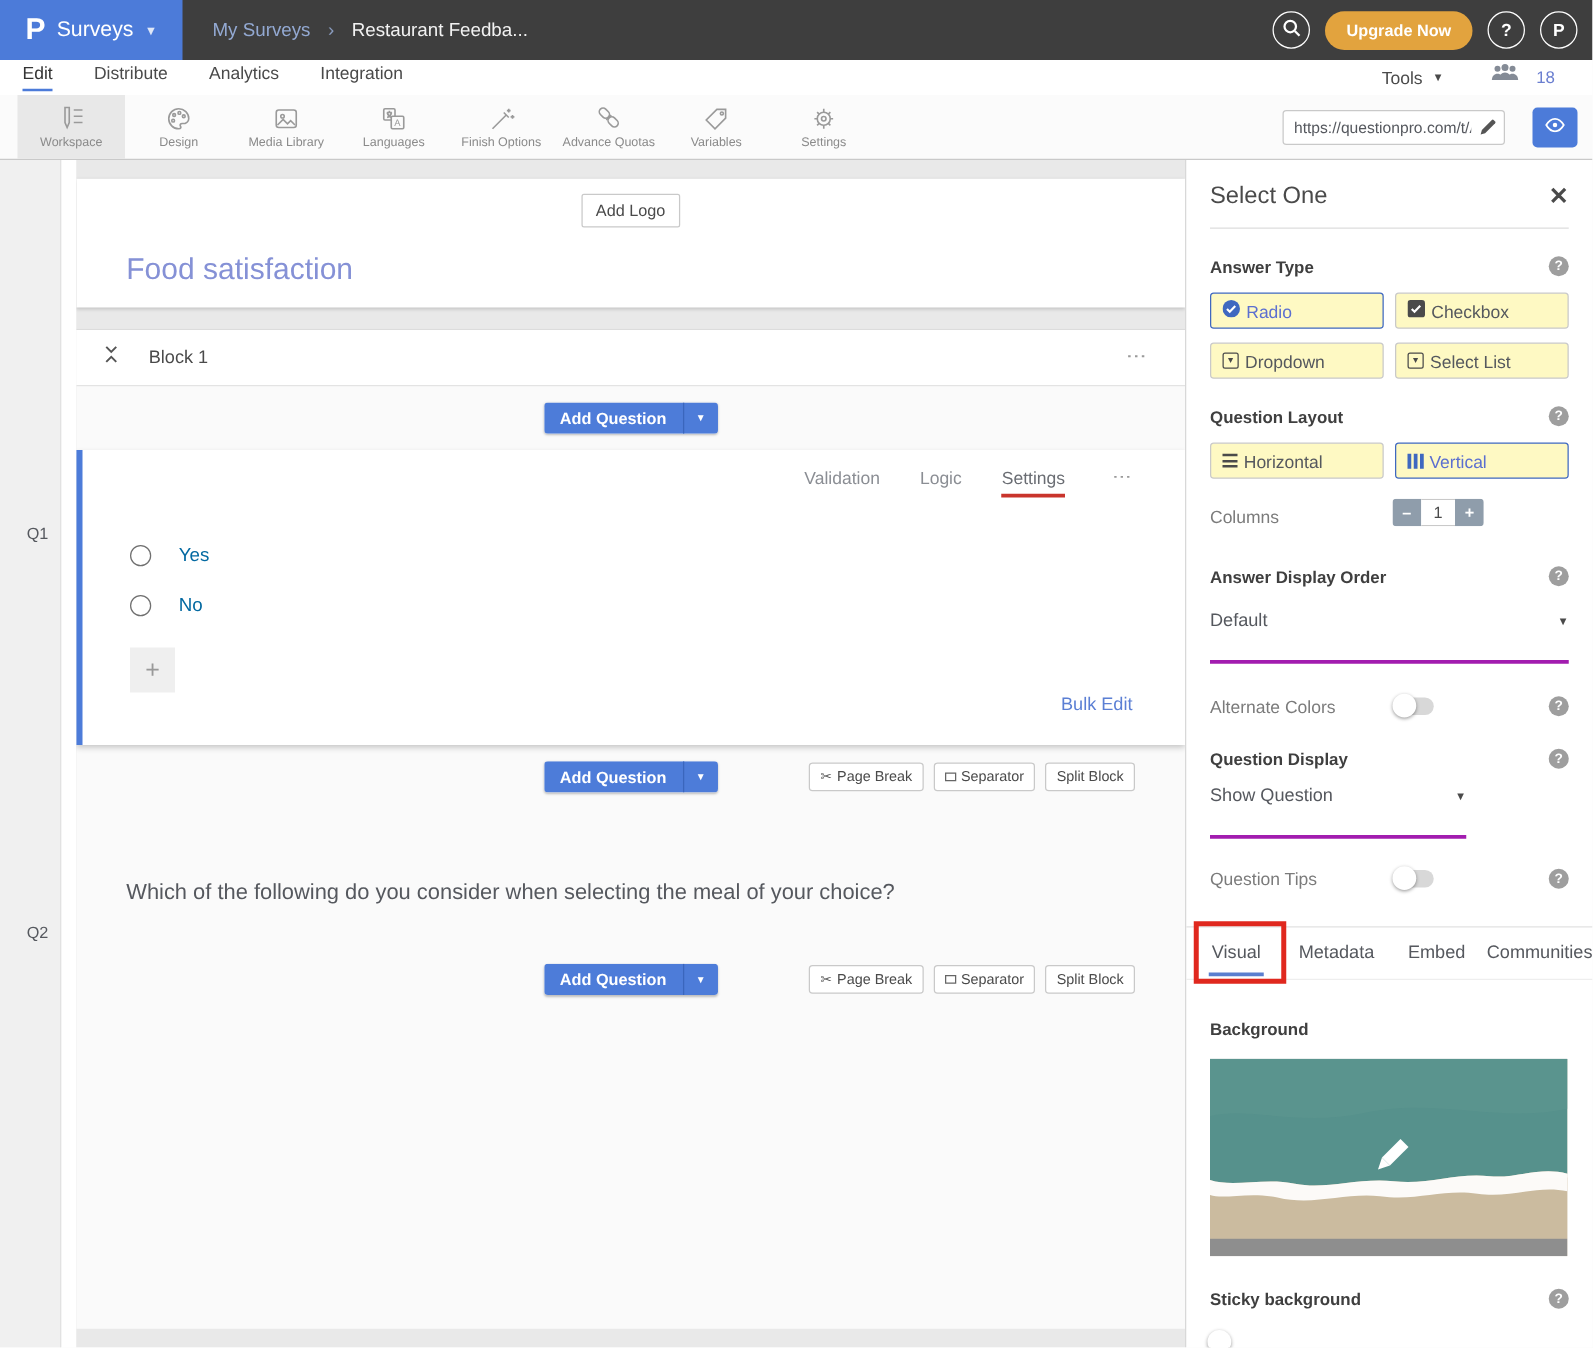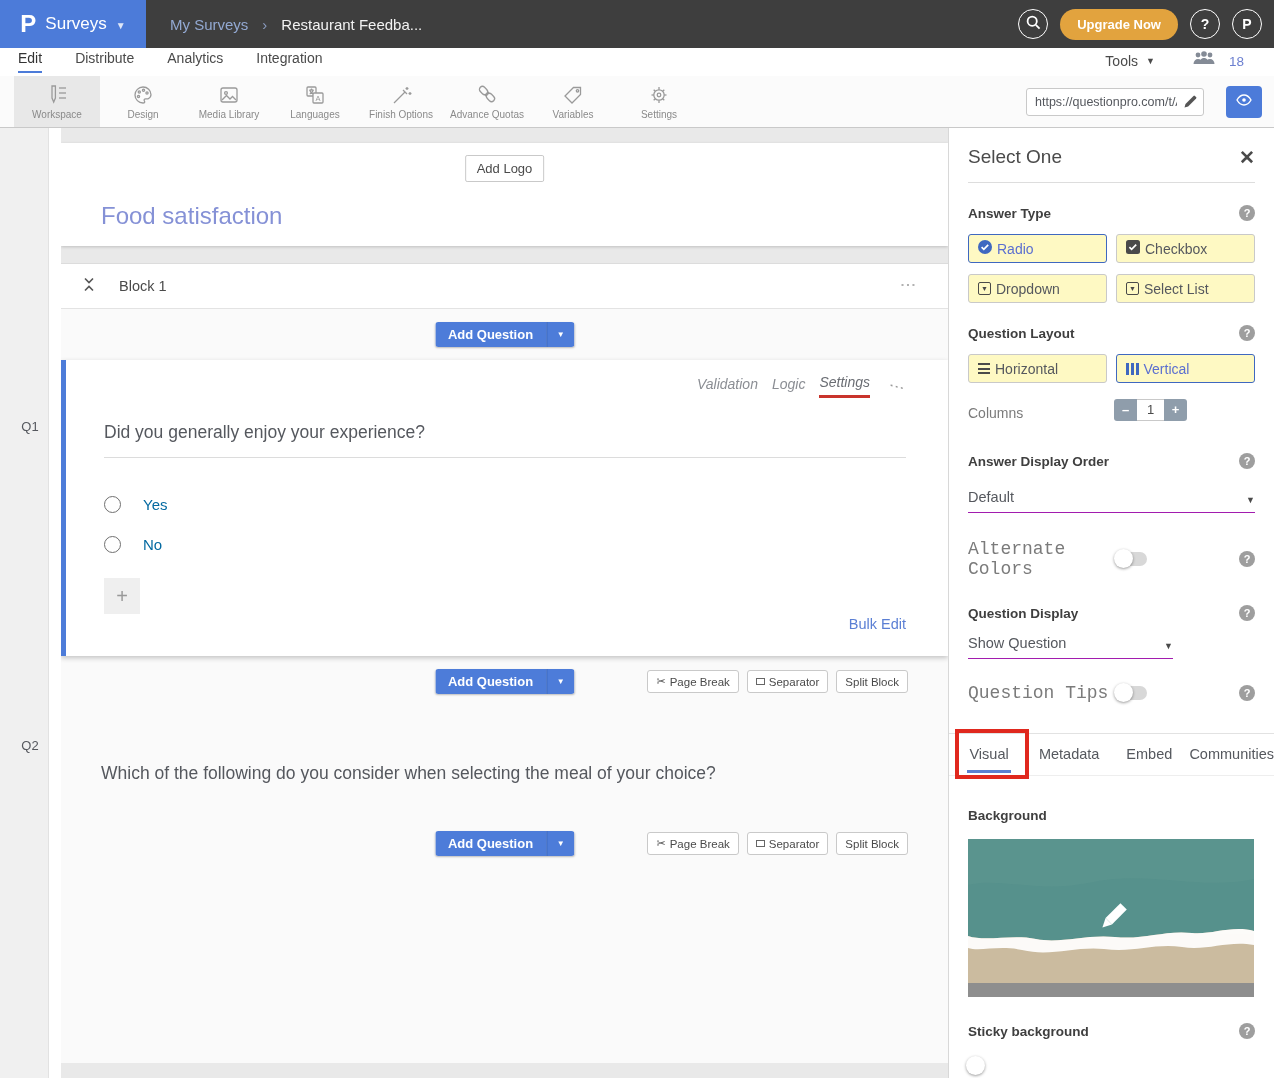--- a/index.html
+++ b/index.html
@@ -60,21 +60,21 @@
   .aq-row { position:relative; height:51px; }
   .aqbtn { position:absolute; left:50%; transform:translateX(-50%); top:13px; display:inline-flex; height:25px; border-radius:3px; overflow:hidden; box-shadow:0 1px 2px rgba(0,0,0,.25); cursor:pointer; }
   .aq-main { background:#4d7cd9; color:#fff; font-size:13px; font-weight:bold; padding:0 13px; line-height:25px; }
   .aq-caret { background:#4d7cd9; border-left:1px solid #3a66bd; width:28px; display:flex; align-items:center; justify-content:center; color:#fff; font-size:8px; }
   .side-btns { position:absolute; right:40px; top:14px; display:flex; gap:8px; }
   .side-btn { border:1px solid #c9c9c9; background:#fff; border-radius:3px; font-size:11.5px; color:#4a4a4a; padding:3px 8px; display:inline-flex; align-items:center; gap:4px; cursor:pointer; height:23px; }
   .scissors { font-size:11px; color:#555; }
   .sep-glyph { width:9px; height:7px; border:1px solid #666; display:inline-block; }
 
   .q1-card { background:#fff; border-left:5px solid #4d7cd9; box-shadow:0 2px 5px rgba(0,0,0,.22); padding:14px 42px 24px 38px; }
-  .q-tabs { display:flex; justify-content:flex-end; align-items:center; gap:14px;font-style:italic; }
+  .q-tabs { display:flex; justify-content:flex-end; gap:32px; }
   .q-tab { font-size:14px; color:#8b8e94; cursor:pointer; padding-bottom:5px; }
   .q-tab.active { color:#6a6d73; border-bottom:3px solid #c9342c; }
   .q-tab-dots { color:#9a9a9a; font-size:15px; margin-left:4px; cursor:pointer; }
   .q-text { margin-top:24px; font-size:17.5px; color:#55585e; padding-bottom:14px; border-bottom:1px solid #dcdcdc; cursor:text; }
   .opt-list { margin-top:26px; }
   .opt-row { display:flex; align-items:center; gap:22px; height:40px; }
   .radio-circle { width:17px; height:17px; border:1.5px solid #707070; border-radius:50%; background:#fff; cursor:pointer; flex:none; }
   .check-square { width:17px; height:17px; border:1.5px solid #666; background:#fff; cursor:pointer; flex:none; }
   .opt-label { font-size:15px; color:#0369a1; }
   .plus-btn { margin-top:14px; width:36px; height:36px; background:#efefef; border:none; color:#999; font-size:20px; cursor:pointer; line-height:36px; text-align:center; }
@@ -100,25 +100,25 @@
   .hbars { display:flex; flex-direction:column; gap:2.5px; }
   .hbars i { width:12px; height:2px; background:#4a4a4a; display:block; }
   .vbars { display:flex; gap:2.5px; }
   .vbars i { width:2.5px; height:12px; background:#3f68c0; display:block; }
   .boxcaret { width:13px; height:13px; border:1.5px solid #4a4a4a; display:flex; align-items:center; justify-content:center; font-size:7px; color:#4a4a4a; border-radius:2px; }
   .columns-row { display:flex; align-items:flex-end; margin-top:16px; }
   .columns-label { font-size:14px; color:#7b7b7b; width:146px; }
   .stepper { display:inline-flex; border-radius:3px; overflow:hidden; }
   .step-btn { width:23px; height:22px; background:#8f9dab; color:#fff; border:none; font-size:13px; font-weight:bold; cursor:pointer; line-height:22px; text-align:center; }
   .step-val { width:27px; height:22px; border-top:1px solid #c9c9c9; border-bottom:1px solid #c9c9c9; background:#fff; font-size:13px; color:#4a4a4a; text-align:center; line-height:20px; }
-  .select-row { display:flex; justify-content:space-between; align-items:flex-end; margin-top:20px; padding-bottom:7px; border-bottom:1px solid #a21caf; cursor:pointer; }
+  .select-row { display:flex; justify-content:space-between; align-items:center; margin-top:20px; padding-bottom:23px; border-bottom:3px solid #a21caf; cursor:pointer; }
   .select-val { font-size:14.5px; color:#55585e; }
   .select-caret { font-size:9px; color:#4a4a4a; }
   .toggle-row { display:flex; align-items:center; margin-top:26px; }
-  .toggle-label { font-size:18px; color:#7b7b7b; width:148px;font-family:Liberation Mono, monospace; }
+  .toggle-label { font-size:14px; color:#7b7b7b; width:148px; }
   .toggle { width:31px; height:14px; background:#d8d8d8; border-radius:7px; position:relative; cursor:pointer; flex:none; }
   .toggle .knob { width:19px; height:19px; background:#fff; border-radius:50%; position:absolute; left:-2px; top:-3px; box-shadow:0 1px 3px rgba(0,0,0,.4); }
   .row-help { margin-left:auto; }
   .panel-tabs { margin:30px -19px 0; border-top:1px solid #e2e2e2; border-bottom:1px solid #eee; height:43px; display:flex; align-items:center; position:relative; }
   .ptab { flex:1; text-align:center; font-size:14.5px; color:#55585e; cursor:pointer; height:43px; line-height:43px; }
   .ptab.active { position:relative; }
   .ptab.active .ptab-inner { display:inline-block; border-bottom:3px solid #5b7fd0; height:40px; line-height:43px; padding:0 2px; }
   .red-box { position:absolute; left:6px; top:-5px; width:74px; height:50px; border:4px solid #e0281e; pointer-events:none; }
   .bg-image { margin-top:16px; width:286px; height:158px; position:relative; cursor:pointer; }
   .bg-image svg { display:block; }
@@ -326,21 +326,20 @@
       </span>
     </div>
 
     <div class="q1-card">
       <div class="q-tabs">
         <span class="q-tab">Validation</span>
         <span class="q-tab">Logic</span>
         <span class="q-tab active">Settings</span>
         <span class="q-tab-dots dots-v">⋮</span>
       </div>
-      <div class="q-text">Did you generally enjoy your experience?</div>
       <div class="opt-list">
         <div class="opt-row">
           <span class="radio-circle"></span>
           <span class="opt-label">Yes</span>
         </div>
         <div class="opt-row">
           <span class="radio-circle"></span>
           <span class="opt-label">No</span>
         </div>
       </div>

